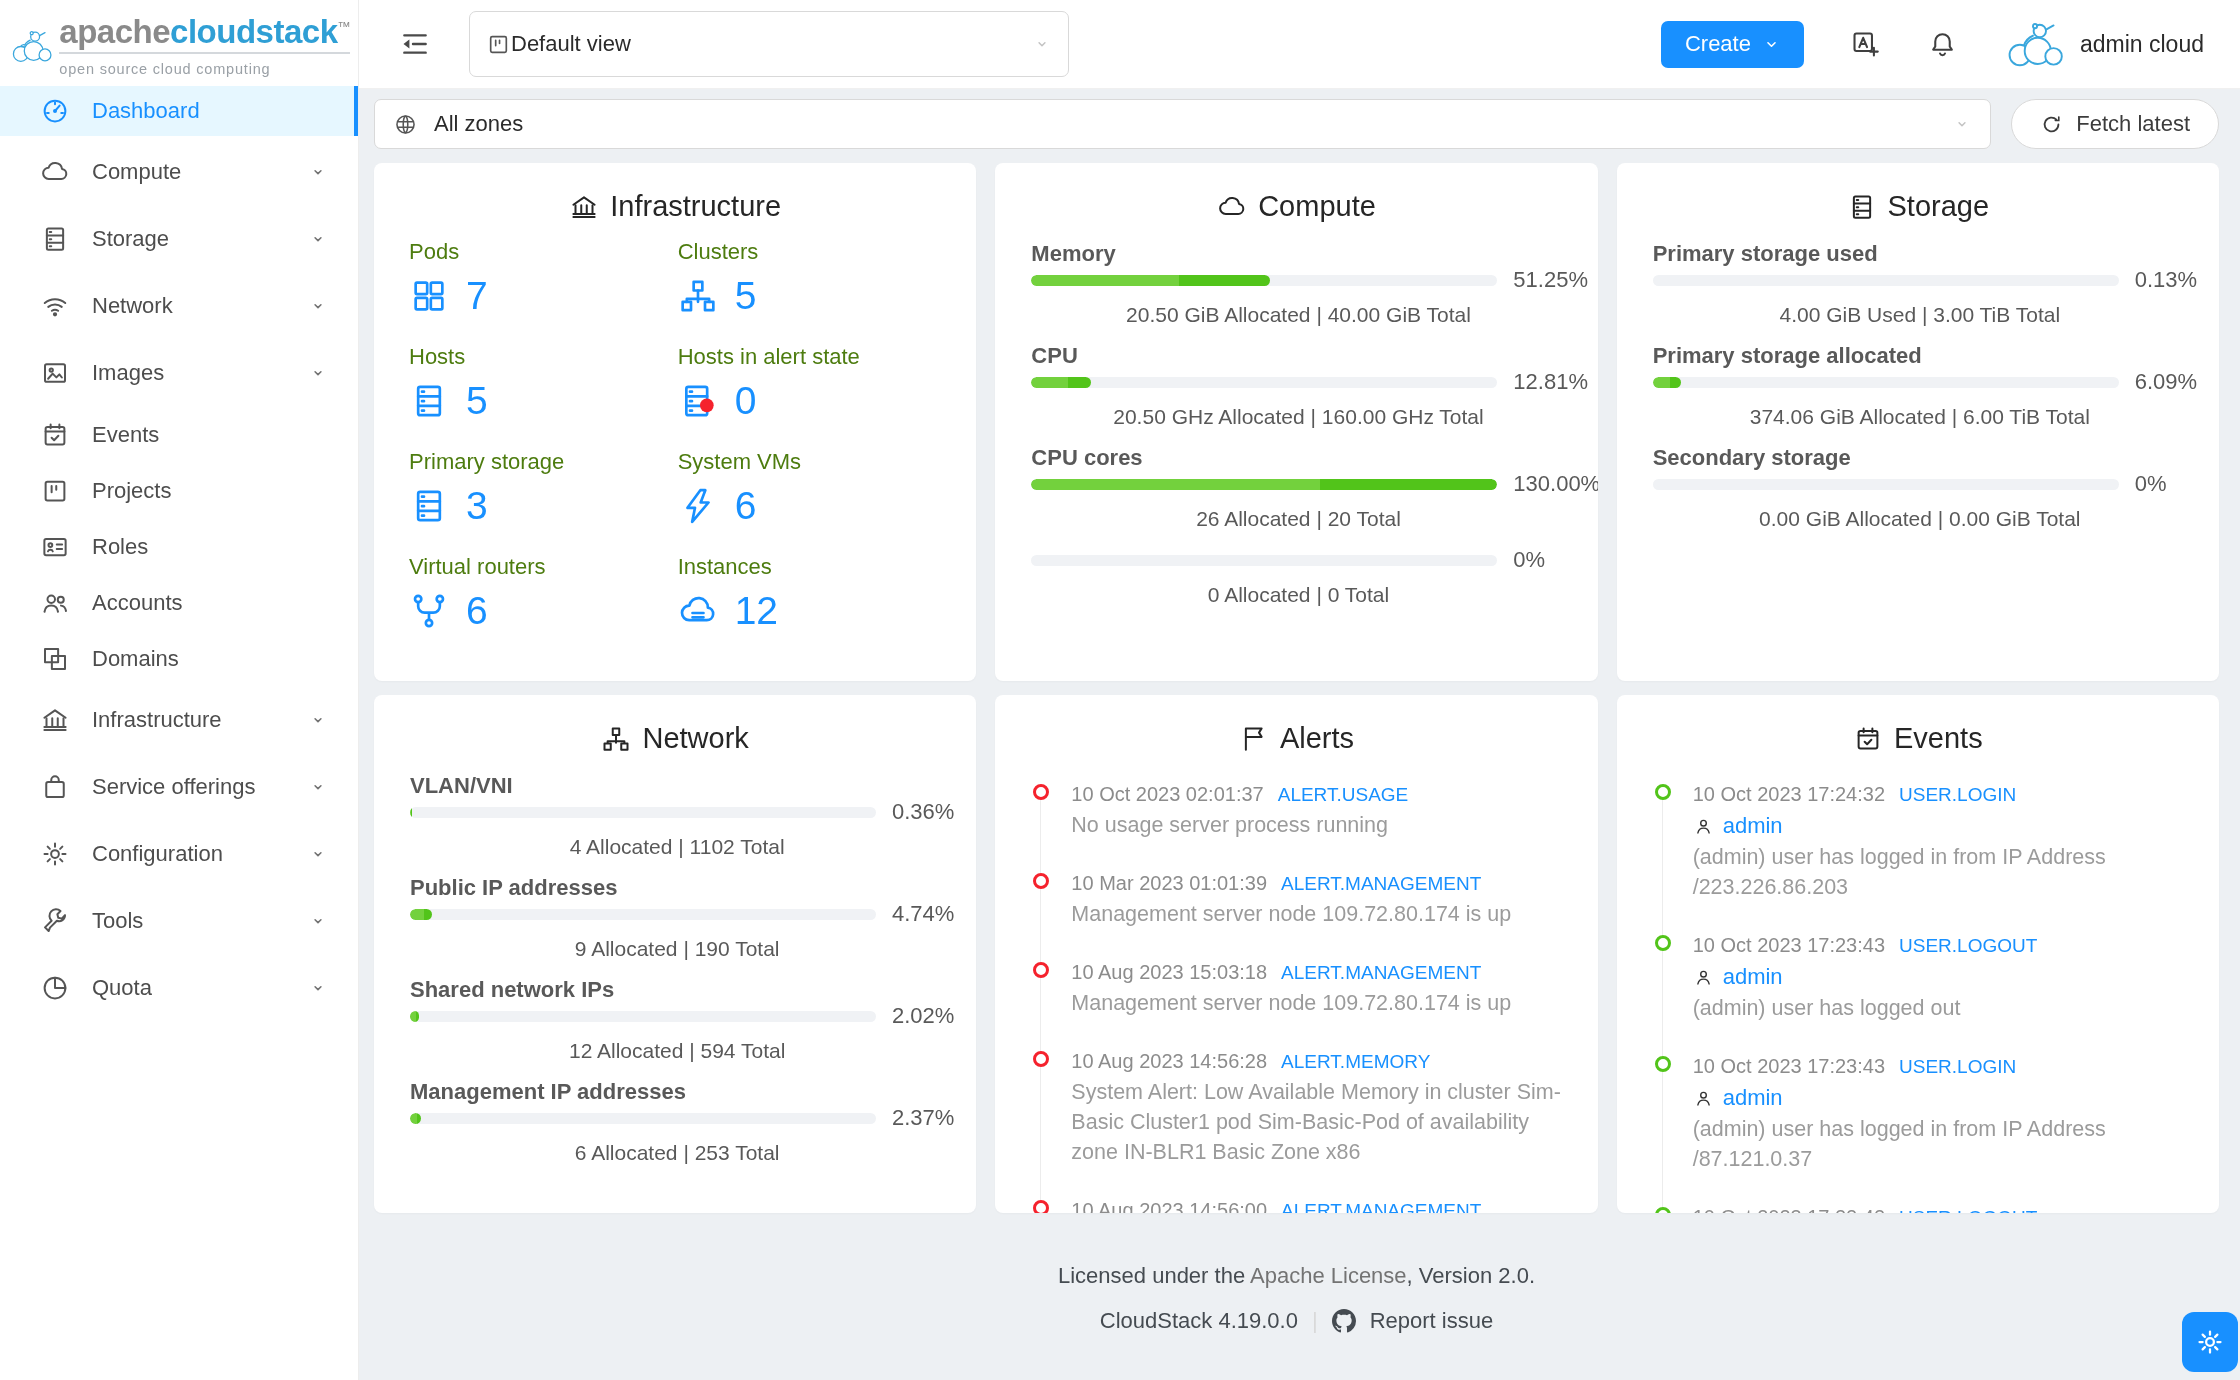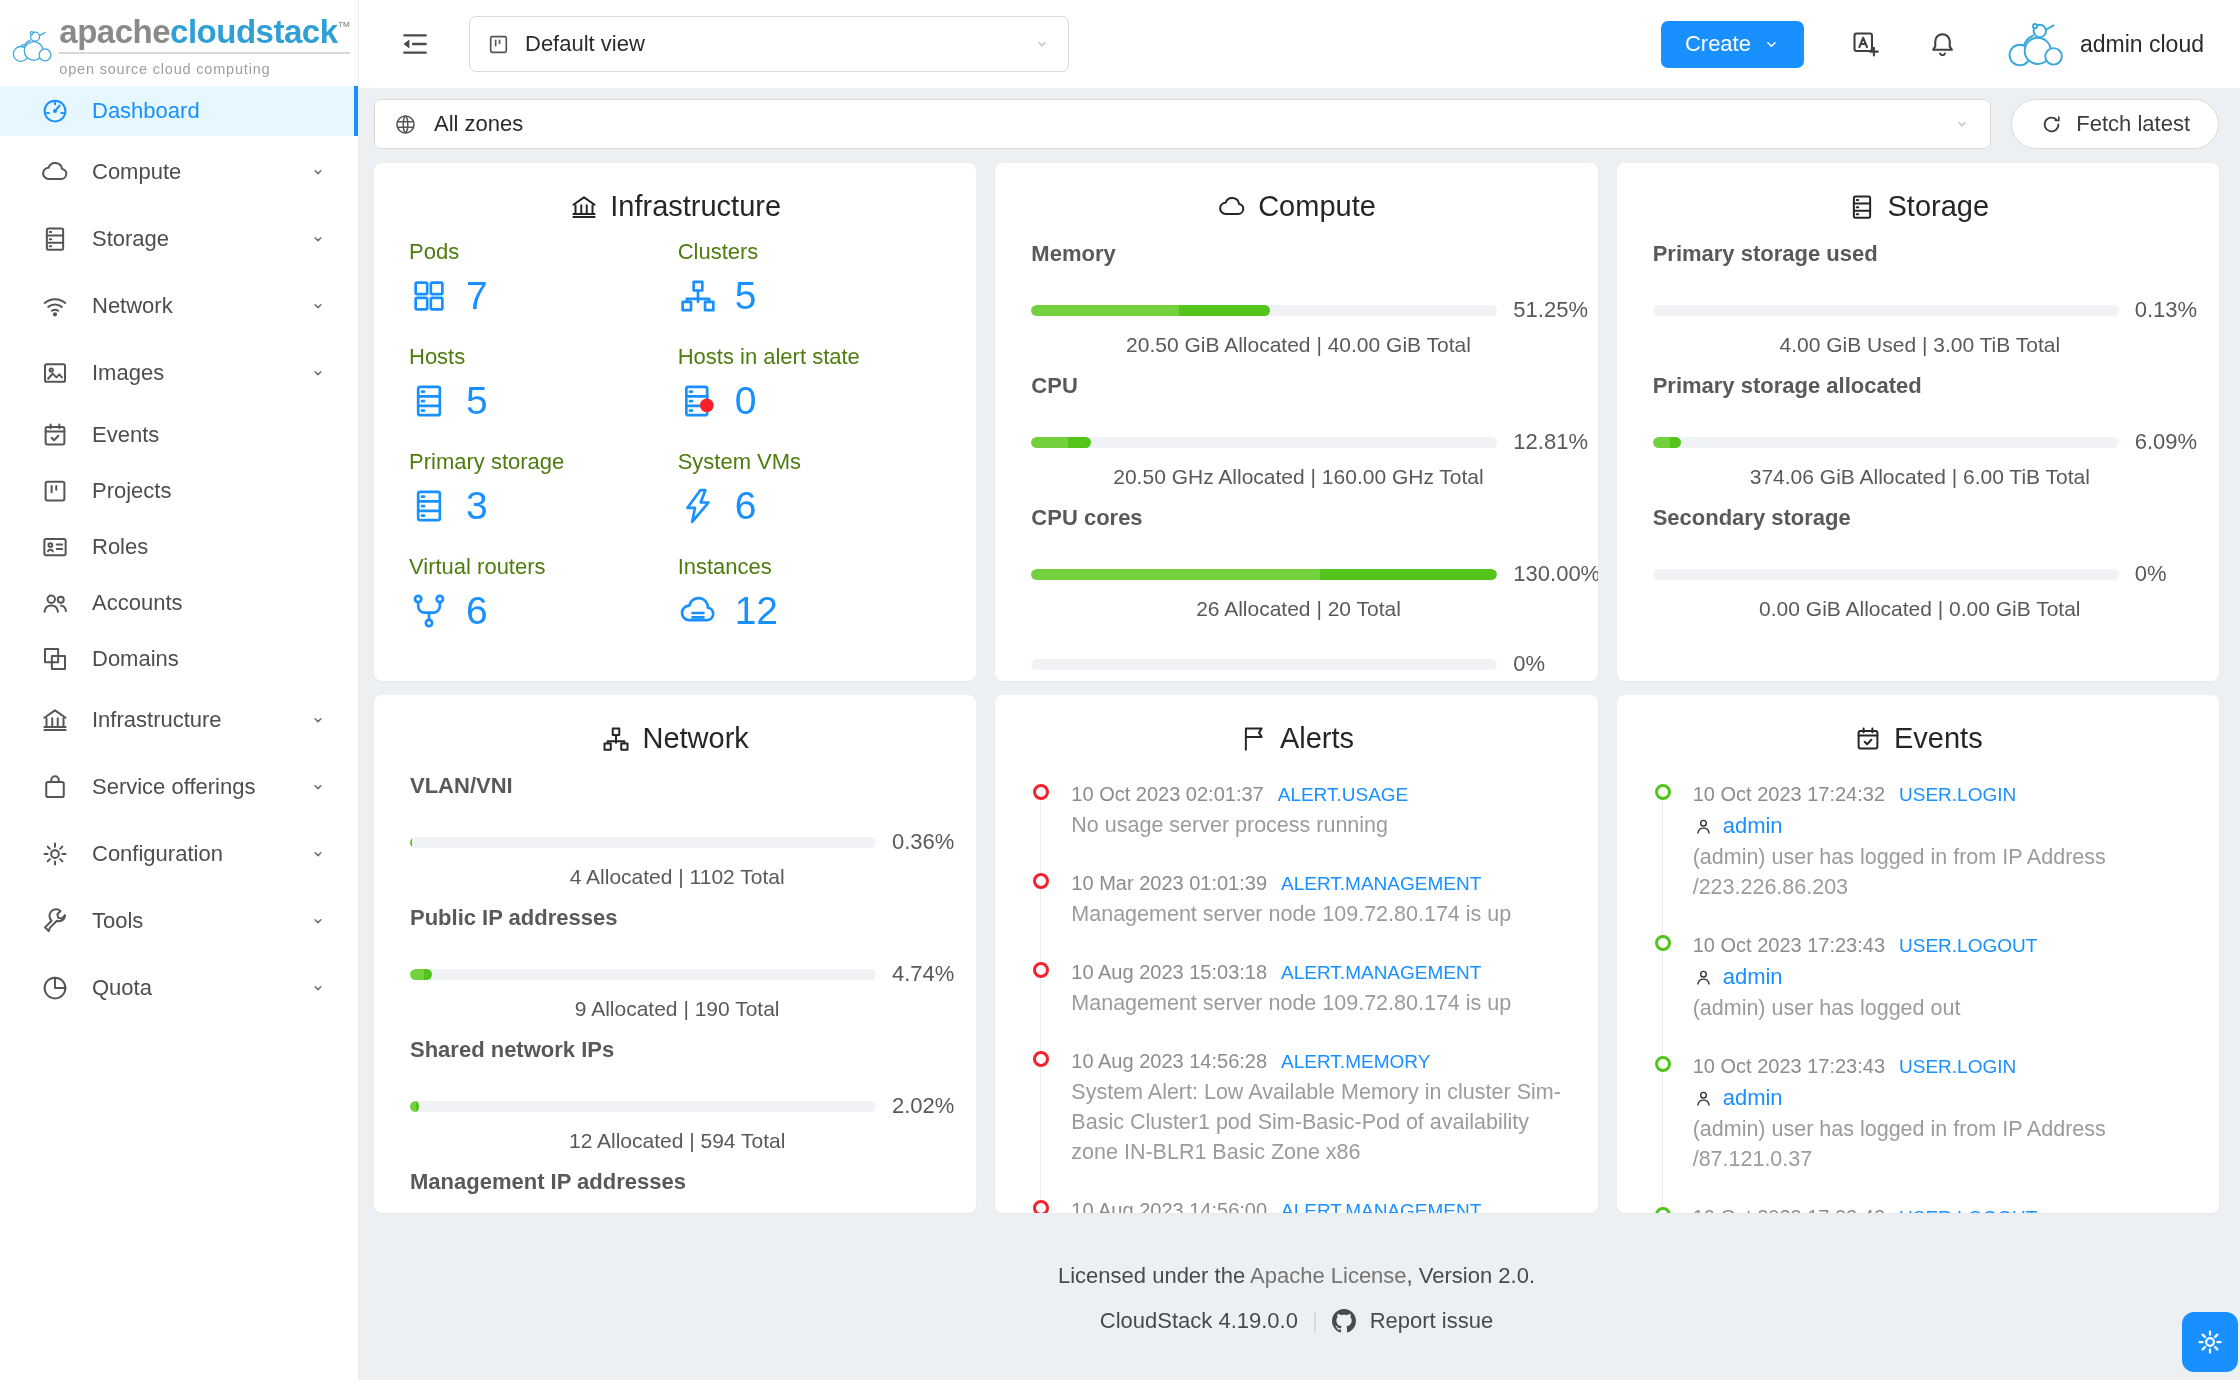--- a/index.html
+++ b/index.html
@@ -24,22 +24,22 @@
   .menu-item .lbl { flex:1; white-space:nowrap; }
   .menu-item svg.chev { width:20px; height:20px; color:#737373; }
   .menu-item.active { background:#e6f7ff; color:#1890ff; }
   .menu-item.active svg.mi { color:#1890ff; }
   .menu-item.active::after { content:""; position:absolute; right:0; top:0; bottom:0; width:4px; background:#1890ff; }
 
   
   .main { flex:1; display:flex; flex-direction:column; min-width:0; }
   .hdr { height:89px; flex:none; background:#fff; border-bottom:1px solid #f0f0f0; display:flex; align-items:center; padding:0 36px 0 40px; }
   .fold-btn { width:32px; height:32px; color:#4a4a4a; cursor:pointer; flex:none; }
-  .view-select { margin-left:38px; width:600px; height:56px; border:1px solid #d9d9d9; border-radius:7px; background:#fff;
-                 display:flex; align-items:center; gap:14px; padding:0 16px; cursor:pointer; }
+  .view-select { margin-left:38px; width:600px; height:66px; border:1px solid #d9d9d9; border-radius:7px; background:#fff;
+                 display:flex; align-items:center; padding:0 16px; cursor:pointer; }
   .view-select svg.vicon { width:25px; height:25px; color:#555; }
   .view-select .val { flex:1; font-size:22px; color:#2b2b2b; }
   .view-select svg.chev, .zone-select svg.chev { width:20px; height:20px; color:#c3c3c3; }
   .hdr-right { margin-left:auto; display:flex; align-items:center; }
   .create-btn { display:flex; align-items:center; gap:12px; height:47px; padding:0 24px; background:#1890ff; color:#fff;
                 border:none; border-radius:7px; font-size:22px; font-family:inherit; cursor:pointer; }
   .create-btn svg { width:17px; height:17px; }
   .hicon { width:31px; height:31px; color:#3f3f3f; margin-left:46px; cursor:pointer; flex:none; }
   .avatar { margin-left:44px; flex:none; }
   .user-name { margin-left:12px; font-size:23px; color:#2b2b2b; }
@@ -64,21 +64,21 @@
   
   .infra-grid { display:grid; grid-template-columns:1fr 1fr; padding:14px 30px 0 35px; row-gap:26px; }
   .stat .slabel { font-size:22px; color:#4d7c0f; }
   .stat .sval { display:flex; align-items:center; gap:17px; margin-top:9px; color:#1890ff; }
   .stat .sval svg { width:40px; height:40px; flex:none; }
   .stat .num { font-size:39px; }
 
   
   .meter { padding:0 18px 0 36px; margin-top:16px; }
   .meter .mlabel { font-size:22px; font-weight:700; color:#595959; }
-  .meter .bar-row { display:flex; align-items:center; margin-top:30px; }
+  .meter .bar-row { display:flex; align-items:center; margin-top:0; }
   .meter .track { width:466px; height:11px; border-radius:6px; background:#f0f2f5; flex:none; overflow:hidden; }
   .meter .fill { height:100%; border-radius:6px; }
   .meter .pct { margin-left:16px; font-size:22px; color:#595959; white-space:nowrap; }
   .meter .msub { text-align:center; margin:10px 0 0 -14px; font-size:21px; color:#595959; }
 
   
   .timeline { list-style:none; position:relative; margin:22px 26px 0 38px; }
   .timeline::before { content:""; position:absolute; left:7px; top:12px; bottom:14px; width:1px; background:#ececec; }
   .titem { position:relative; padding-left:38px; margin-bottom:28px; }
   .titem .dot { position:absolute; left:0; top:5px; width:16px; height:16px; border-radius:50%; background:#fff; border:3px solid #f5222d; }

